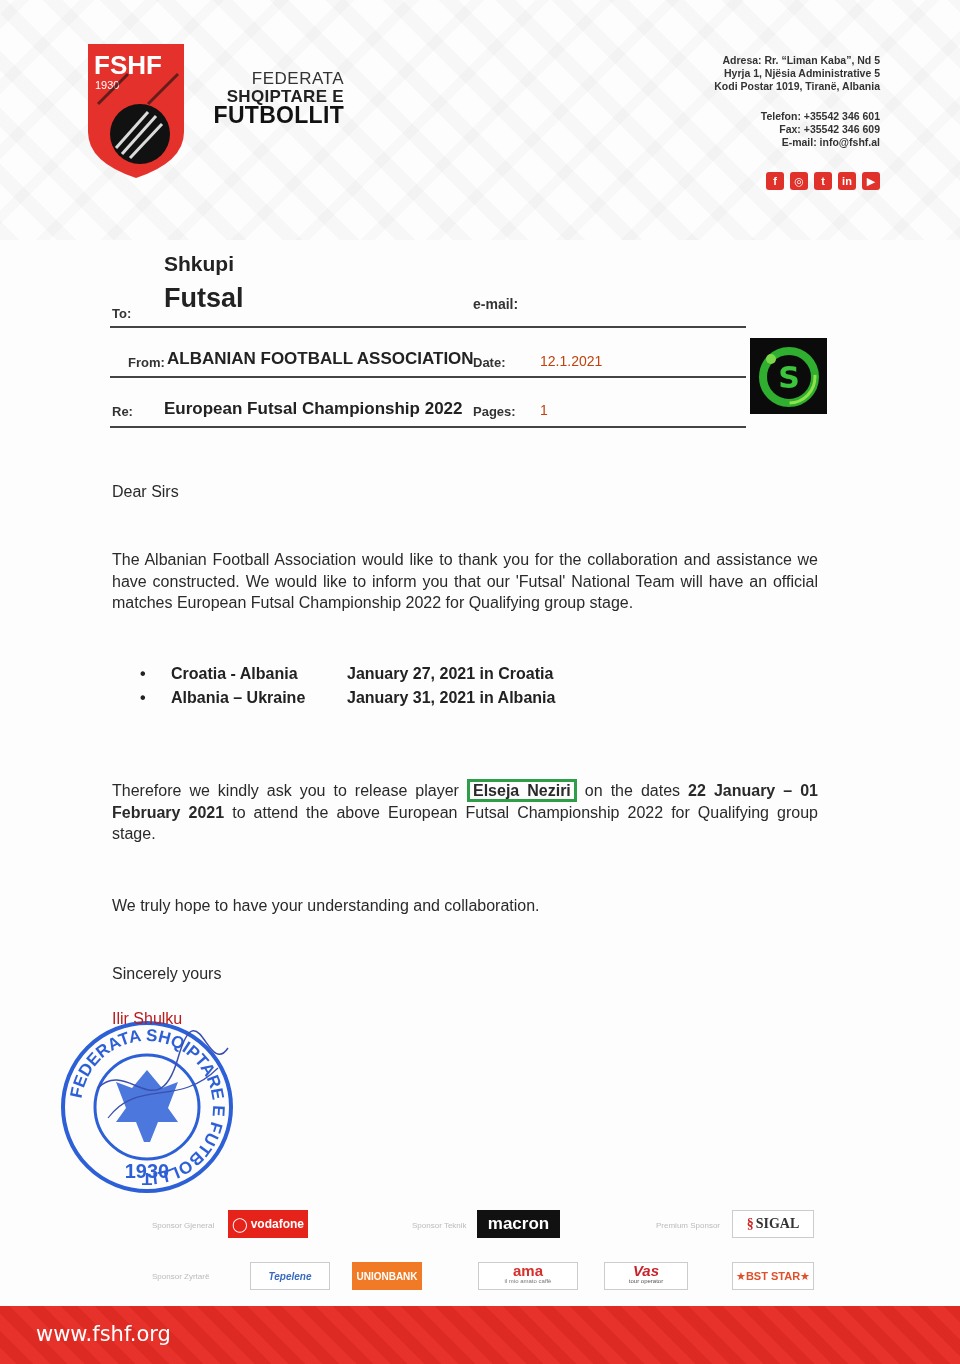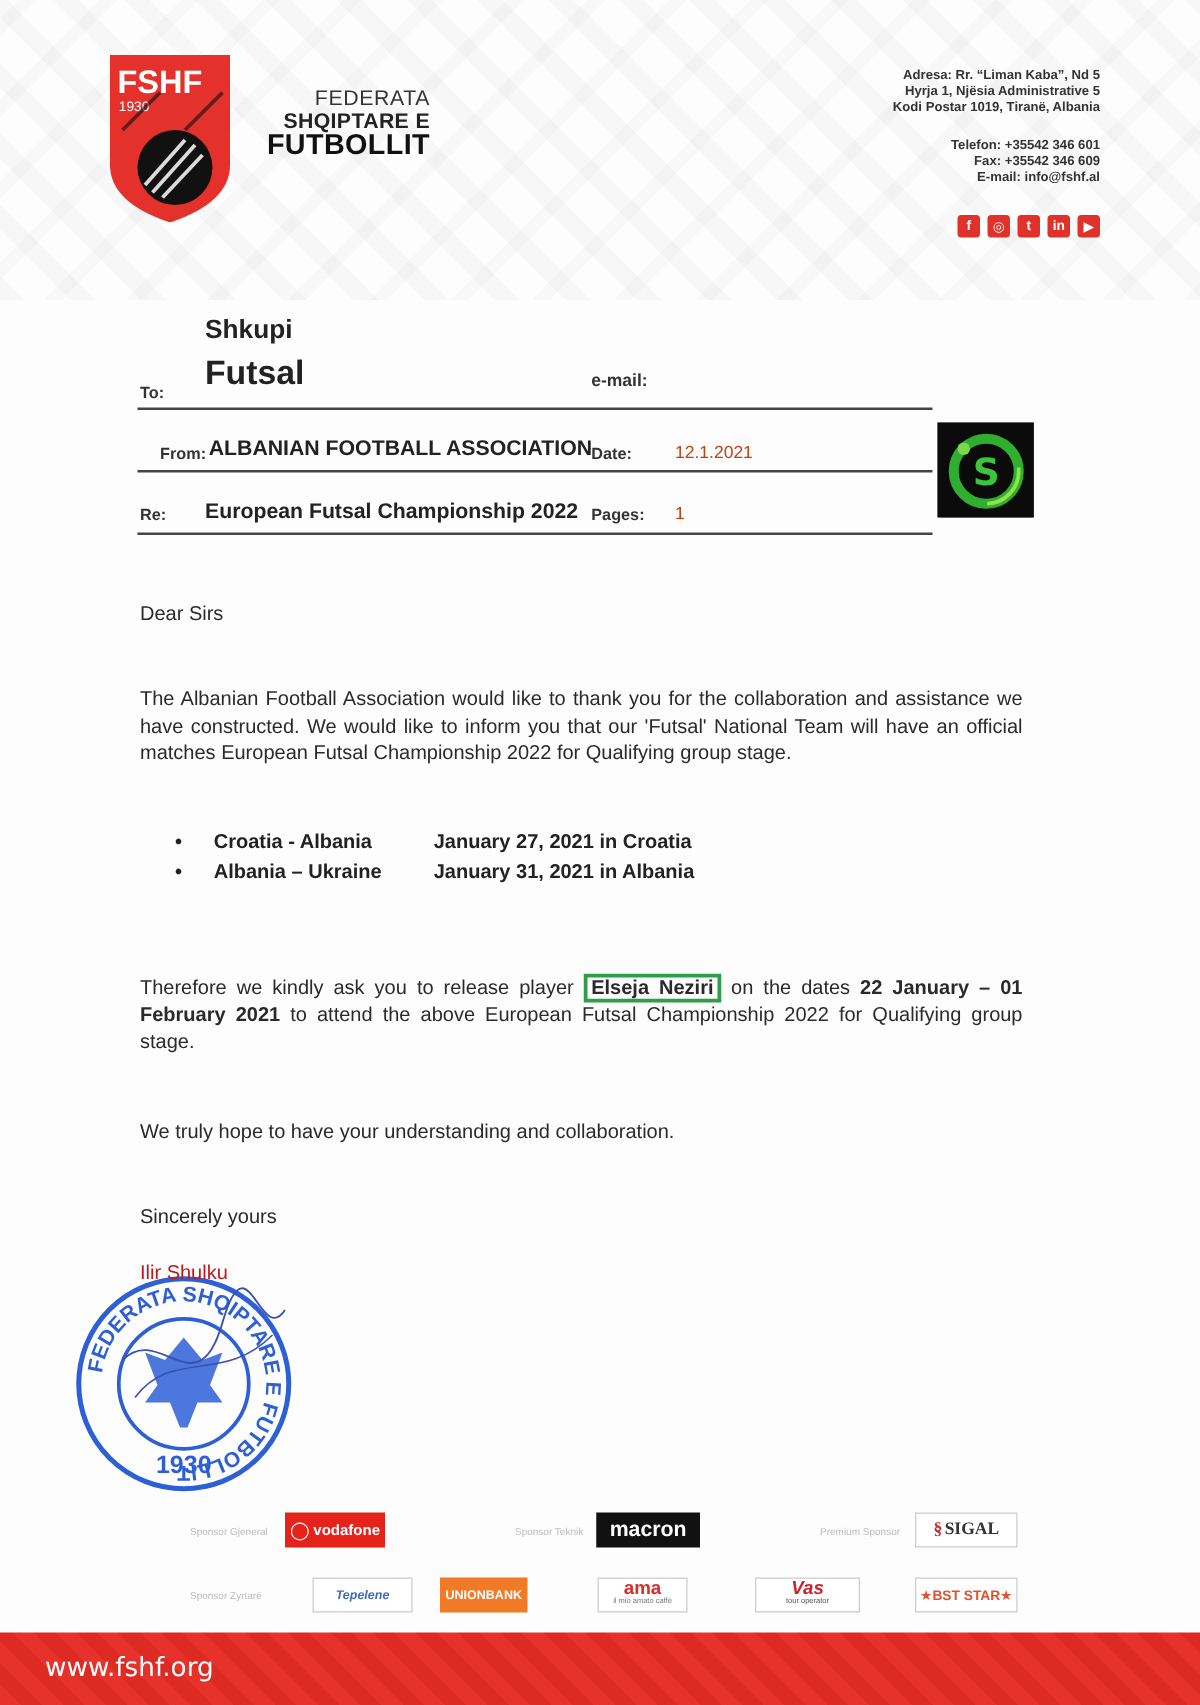--- a/index.html
+++ b/index.html
@@ -180,21 +180,21 @@
 <div class="sp" style="left:477px;top:1210px;width:83px;background:#111;color:#fff;font-size:17px;">macron</div>
 <div class="sp-label" style="left:656px;top:1221px;">Premium Sponsor</div>
 <div class="sp sp-box" style="left:732px;top:1210px;width:82px;color:#333;font-family:'Liberation Serif',serif;font-size:14px;">
   <span style="color:#d02020;margin-right:2px;">§</span>
     <span>SIGAL</span>
 </div>
 
 <div class="sp-label" style="left:152px;top:1272px;">Sponsor Zyrtarë</div>
 <div class="sp sp-box" style="left:228px;top:1262px;width:80px;color:#3a6bbf;font-size:10px;font-style:italic;margin-left:22px;">Tepelene</div>
 <div class="sp" style="left:352px;top:1262px;width:70px;background:#f07a25;color:#fff;font-size:10px;">UNIONBANK</div>
-<div class="sp sp-box" style="left:478px;top:1262px;width:72px;flex-direction:column;line-height:10px;">
+<div class="sp sp-box" style="left:478px;top:1262px;width:100px;flex-direction:column;line-height:10px;">
   <span style="color:#d5302b;font-size:15px;">ama</span>
   <span style="color:#777;font-size:6px;font-weight:normal;">il mio amato caffè</span>
 </div>
 <div class="sp sp-box" style="left:604px;top:1262px;width:84px;flex-direction:column;line-height:10px;">
   <span style="color:#c9232b;font-size:15px;font-style:italic;">Vas</span>
   <span style="color:#555;font-size:6px;font-weight:normal;">tour operator</span>
 </div>
 <div class="sp sp-box" style="left:732px;top:1262px;width:82px;color:#e0502a;font-size:11px;">★BST STAR★</div>
 
 <div class="footer">

